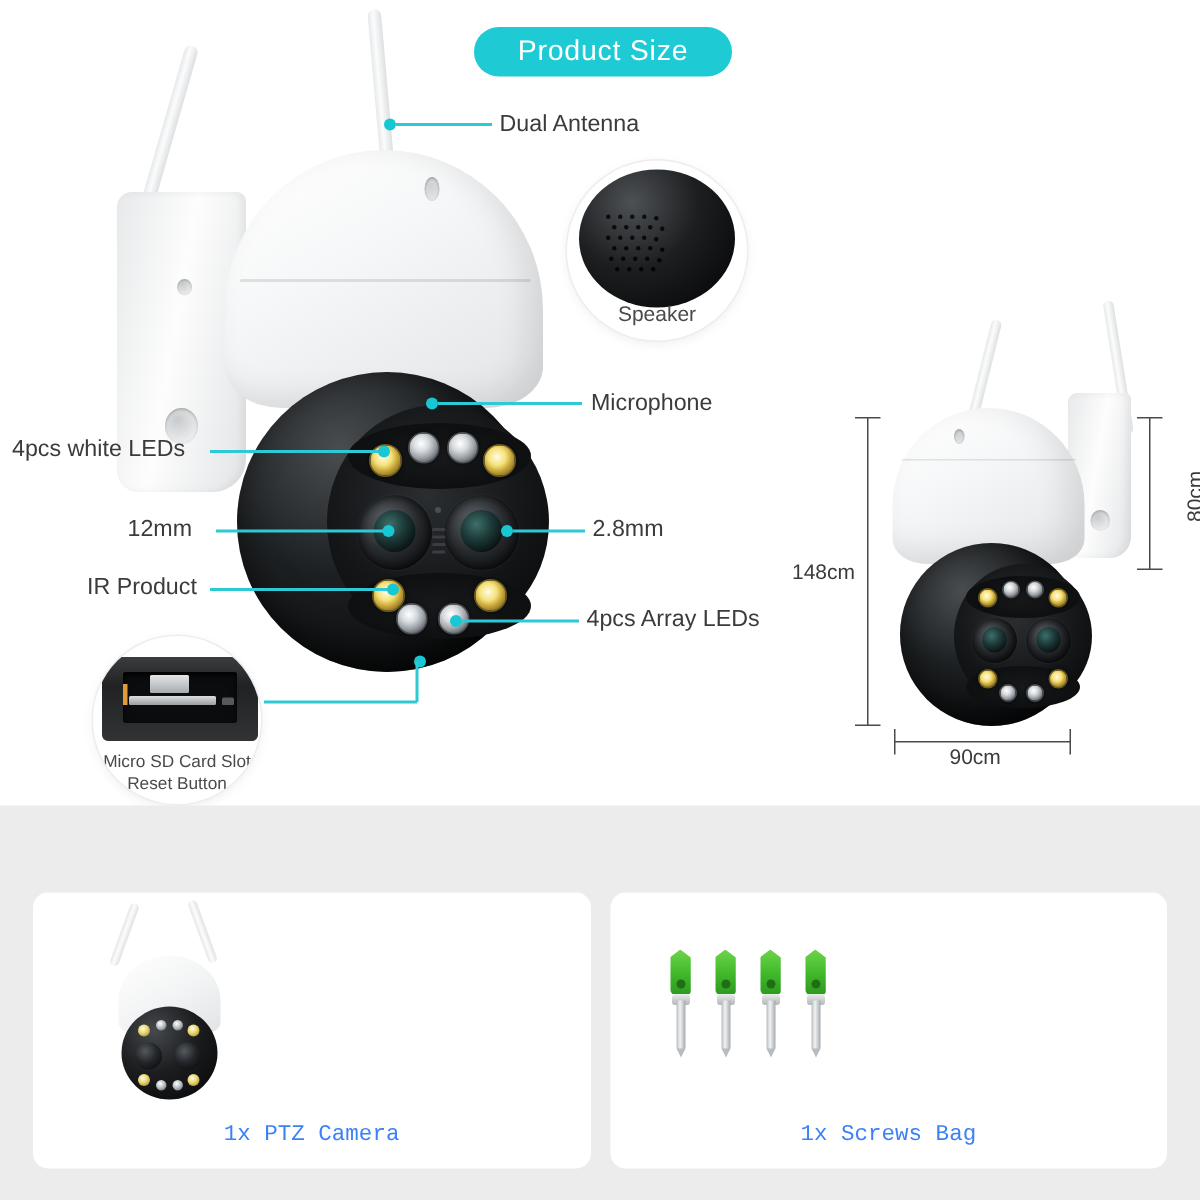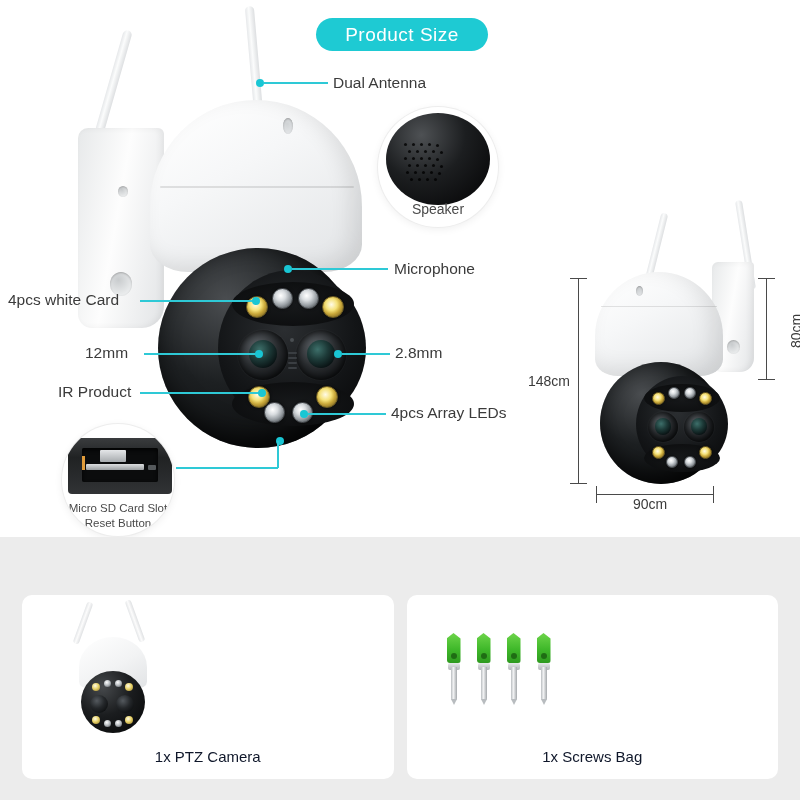--- a/index.html
+++ b/index.html
@@ -167,21 +167,21 @@
     position:absolute; left:22px; top:58px; width:756px; height:184px;
     display:flex; gap:13px;
   }
   .pack-card{
     flex:1; background:#ffffff; border-radius:10px;
     position:relative; display:flex; flex-direction:column;
     align-items:center; justify-content:flex-end;
   }
   .pack-art{ position:absolute; left:0; top:4px; width:100%; height:132px; }
   .pack-label{
-    font-size:15px; color:#0f172a; margin-bottom:14px; white-space:nowrap;
+    font-size:15px; color:#3b82f6; margin-bottom:14px; white-space:nowrap;font-family:Liberation Mono, monospace;
   }
 
   
   .mini-ant{ position:absolute; background:linear-gradient(90deg,#e4e6e8,#fcfcfc 45%,#dfe1e3); border-radius:4px;}
   .mini-dome{
     position:absolute;
     background:linear-gradient(150deg,#ffffff,#f2f3f4 55%,#e1e3e5);
     border-radius:50% 50% 16% 16% / 58% 58% 14% 14%;
   }
   .mini-ball{
@@ -303,21 +303,21 @@
     </div>
 
     <div class="dot" style="left:256px; top:79px;"></div>
     <div class="line" style="left:264px; top:82px; width:64px;"></div>
     <div class="callout" style="left:333px; top:74px;">Dual Antenna</div>
 
     <div class="dot" style="left:284px; top:265px;"></div>
     <div class="line" style="left:292px; top:268px; width:96px;"></div>
     <div class="callout" style="left:394px; top:260px;">Microphone</div>
 
-    <div class="callout" style="left:8px; top:291px;">4pcs white Card</div>
+    <div class="callout" style="left:8px; top:291px;">4pcs white LEDs</div>
     <div class="line" style="left:140px; top:300px; width:113px;"></div>
     <div class="dot" style="left:252px; top:297px;"></div>
 
     <div class="callout" style="left:85px; top:344px;">12mm</div>
     <div class="line" style="left:144px; top:353px; width:112px;"></div>
     <div class="dot" style="left:255px; top:350px;"></div>
 
     <div class="callout" style="left:58px; top:383px;">IR Product</div>
     <div class="line" style="left:140px; top:392px; width:119px;"></div>
     <div class="dot" style="left:258px; top:389px;"></div>

